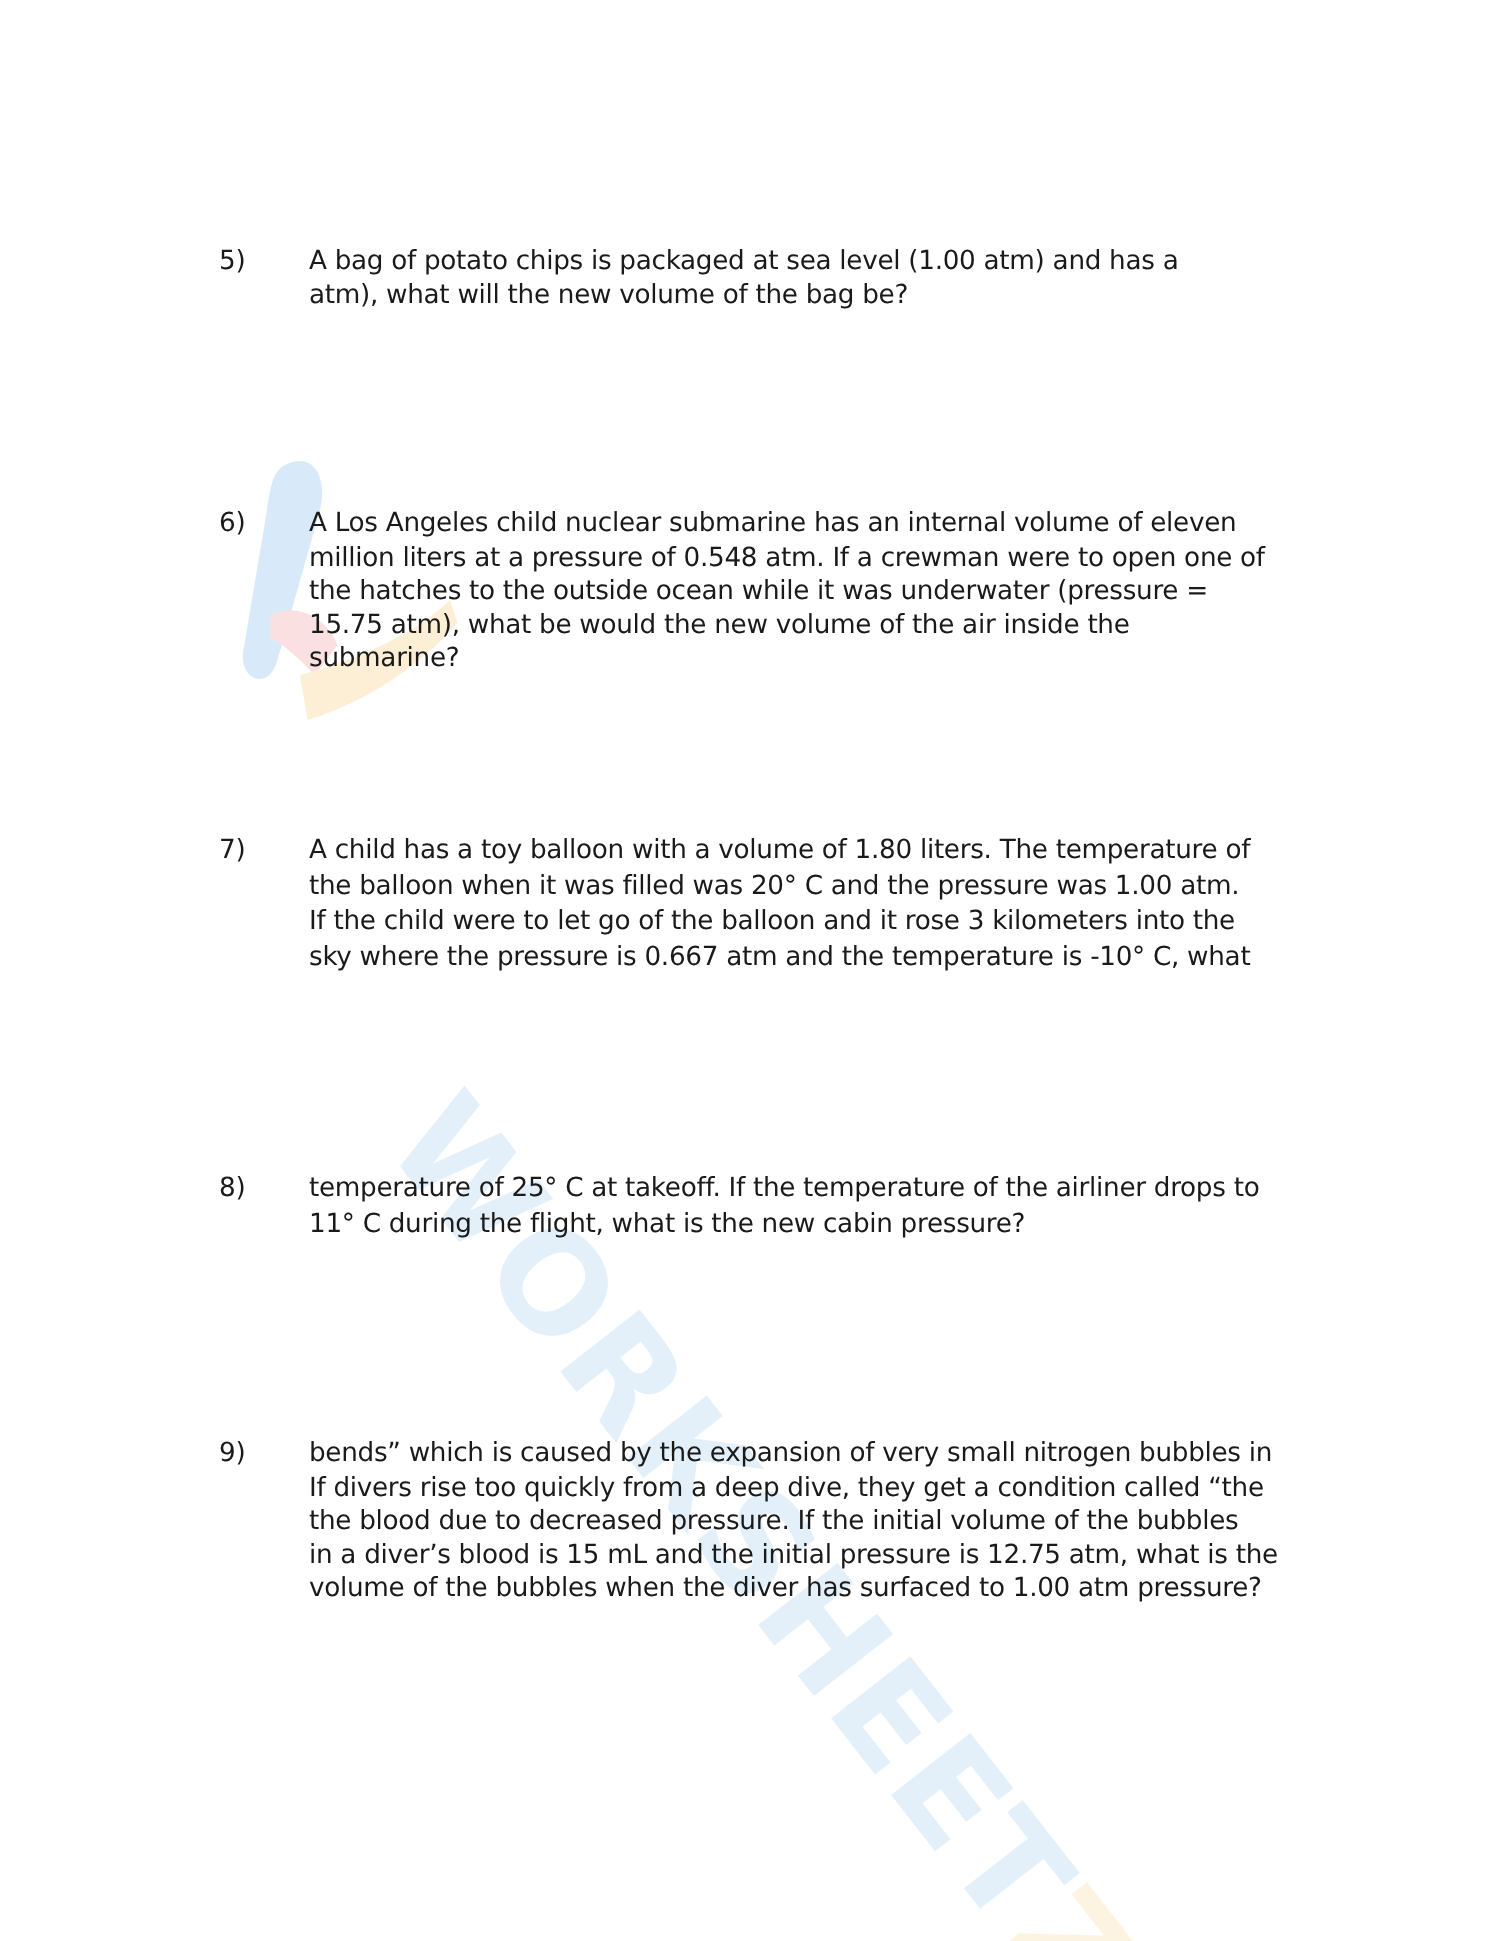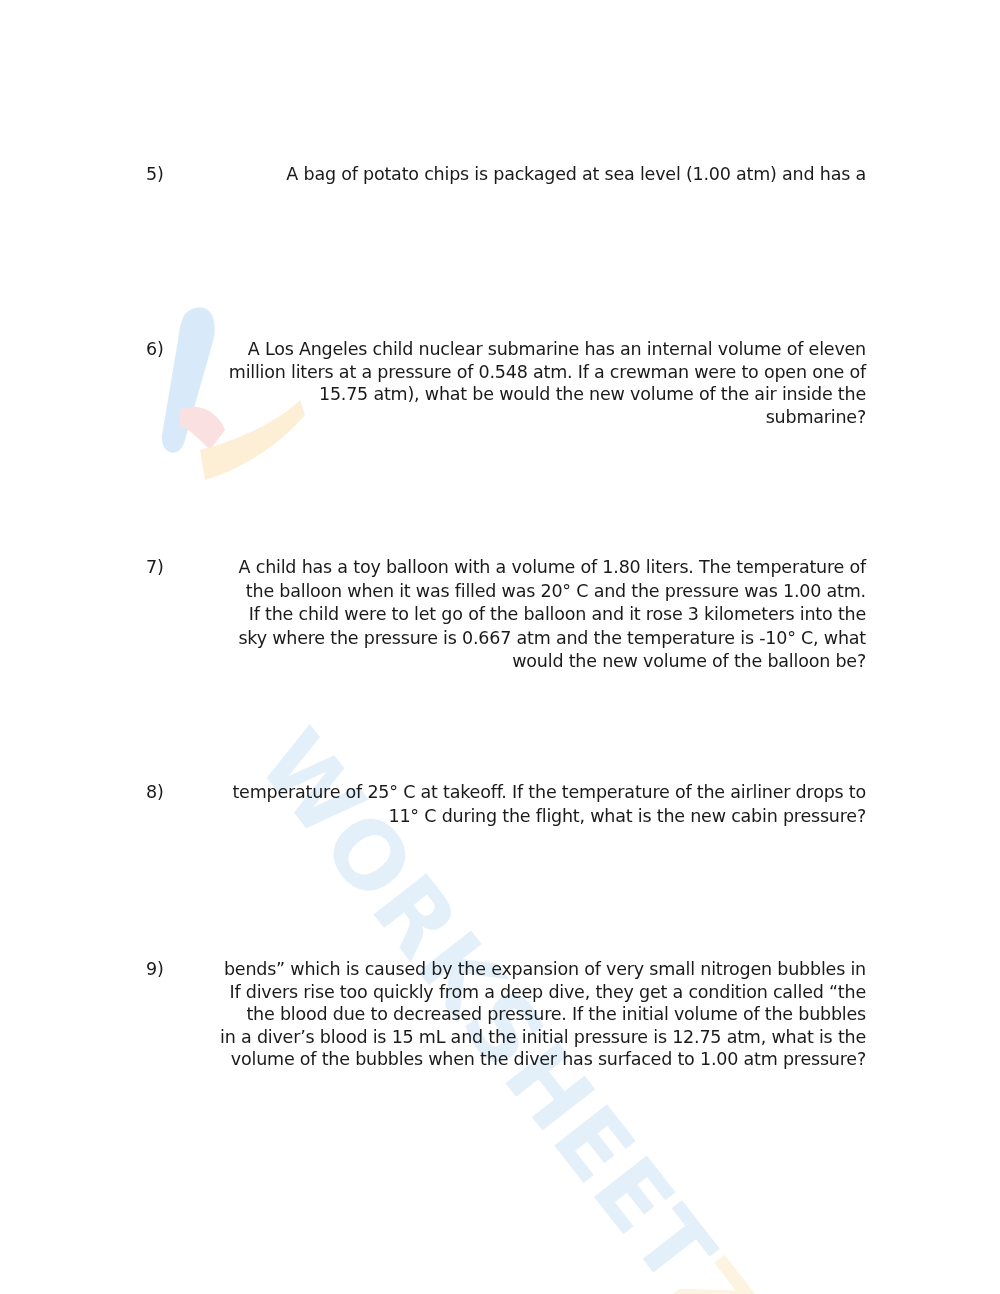--- a/index.html
+++ b/index.html
@@ -65,21 +65,20 @@
       top: 0;
       width: 50px;
     }
     .q-text {
       margin-left: 60px;
       width: 660px;
     }
     .q-text .line {
       display: block;
       white-space: nowrap;
-      text-align: right;
     }
   </style>
 </head>
 <body>
 
 <div class="page">
 
   <div class="watermark">
     <svg class="wm-logo" viewBox="0 0 160 190">
       <path d="M40 10 C60 0 70 20 62 45 L35 140 C30 160 10 155 12 135 L28 40 C30 25 32 14 40 10 Z" fill="#2f8fe0"></path>
@@ -88,41 +87,42 @@
     </svg>
     <div class="wm-text">
       <span class="blue">WORKSHEET</span><span class="orange">ZONE</span>
     </div>
   </div>
 
   <div class="question" style="top:163px;">
     <span class="q-num">5)</span>
     <div class="q-text">
       <span class="line">A bag of potato chips is packaged at sea level (1.00 atm) and has a</span>
+      <span class="line">atm), what will the new volume of the bag be?</span>
     </div>
   </div>
 
   <div class="question" style="top:338px;">
     <span class="q-num">6)</span>
     <div class="q-text">
       <span class="line">A Los Angeles child nuclear submarine has an internal volume of eleven</span>
       <span class="line">million liters at a pressure of 0.548 atm.  If a crewman were to open one of</span>
+      <span class="line">the hatches to the outside ocean while it was underwater (pressure =</span>
       <span class="line">15.75 atm), what be would the new volume of the air inside the</span>
       <span class="line">submarine?</span>
     </div>
   </div>
 
   <div class="question" style="top:556px; line-height:23.5px;">
     <span class="q-num">7)</span>
     <div class="q-text">
       <span class="line">A child has a toy balloon with a volume of 1.80 liters.  The temperature of</span>
       <span class="line">the balloon when it was filled was 20° C and the pressure was 1.00 atm.</span>
       <span class="line">If the child were to let go of the balloon and it rose 3 kilometers into the</span>
       <span class="line">sky where the pressure is 0.667 atm and the temperature is -10° C, what</span>
-      <span class="line">would the new volume of the balloon be?</span>
     </div>
   </div>
 
   <div class="question" style="top:780px; line-height:24px;">
     <span class="q-num">8)</span>
     <div class="q-text">
       <span class="line">temperature of 25° C at takeoff.  If the temperature of the airliner drops to</span>
       <span class="line">11° C during the flight, what is the new cabin pressure?</span>
     </div>
   </div>

